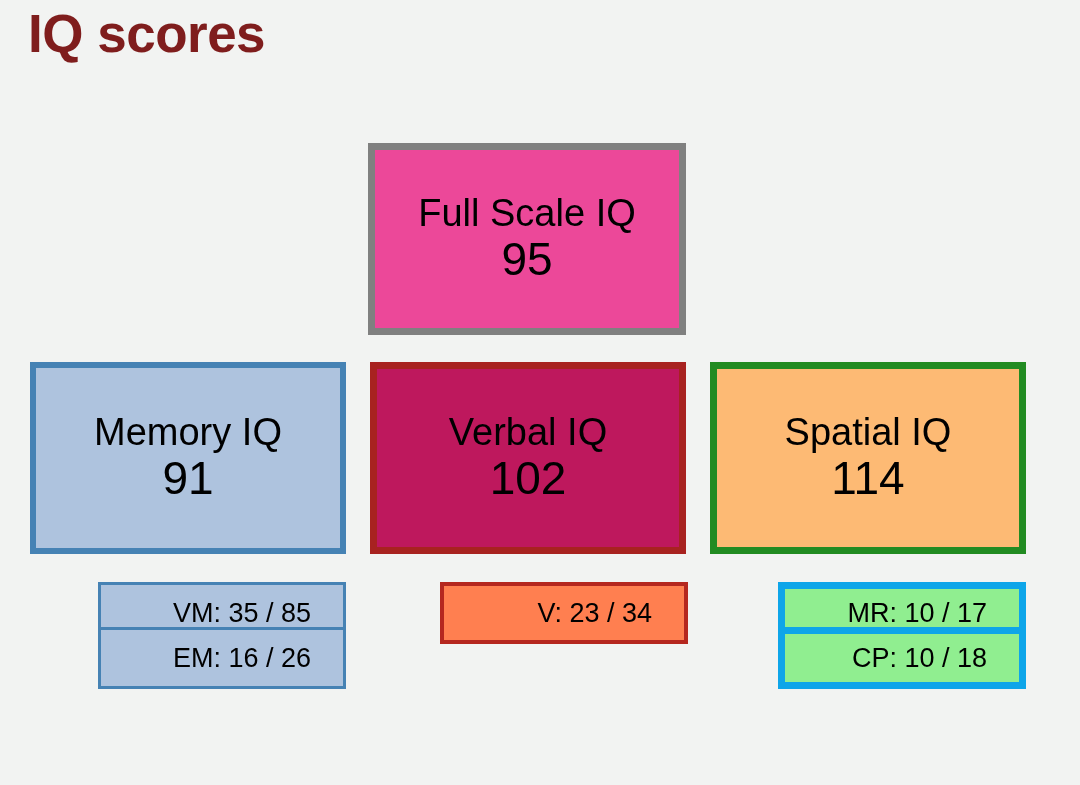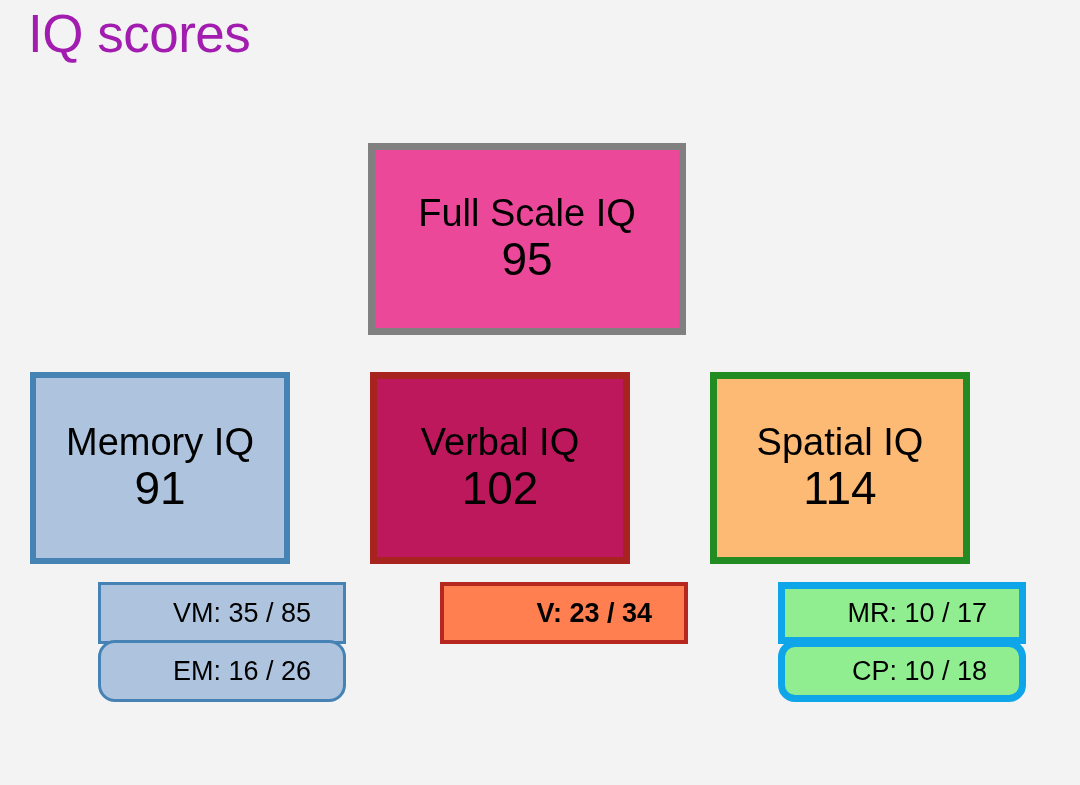--- a/index.html
+++ b/index.html
@@ -20,22 +20,22 @@
     height: 785px;
   }
 
   
   .page-title {
     position: absolute;
     left: 28px;
     top: 4px;
     font-size: 53px;
     line-height: 1.12;
-    font-weight: 400;
-    color: #a21caf;
+    font-weight: 700;
+    color: #7f1d1d;
     letter-spacing: -0.5px;
     white-space: nowrap;
   }
 
   
   .node {
     position: absolute;
     box-sizing: border-box;
     display: flex;
     flex-direction: column;
@@ -60,22 +60,22 @@
     left: 368px;
     top: 143px;
     width: 318px;
     height: 192px;
     background: #ec4899;
     border: 7px solid #808080;
   }
 
   
   .node-domain {
-    top: 372px;
-    width: 260px;
+    top: 362px;
+    width: 316px;
     height: 192px;
   }
   .node-memory {
     left: 30px;
     background: #aec3de;
     border: 6px solid #4682b4;
   }
   .node-verbal {
     left: 370px;
     background: #be185d;
@@ -95,24 +95,24 @@
     align-items: center;
     justify-content: flex-end;
     padding-right: 32px;
     width: 248px;
     height: 62px;
     font-size: 27px;
     color: #000000;
     white-space: nowrap;
   }
   .sub-row-1 { top: 582px; }
-  .sub-row-2 { top: 640px; border-radius: 17px; }
+  .sub-row-2 { top: 627px; }
 
   .sub-col-memory { left: 98px; background: #aec3de; border: 3px solid #4682b4; }
-  .sub-col-verbal { left: 440px; background: #ff7f50; border: 4px solid #b5271f; font-weight: bold; }
+  .sub-col-verbal { left: 440px; background: #ff7f50; border: 4px solid #b5271f; }
   .sub-col-spatial { left: 778px; background: #90ee90; border: 7px solid #0ea5e9; }
 </style>
 </head>
 <body>
 
 <div class="canvas">
 
   <div class="page-title">IQ scores</div>
 
   <div class="node node-full">

